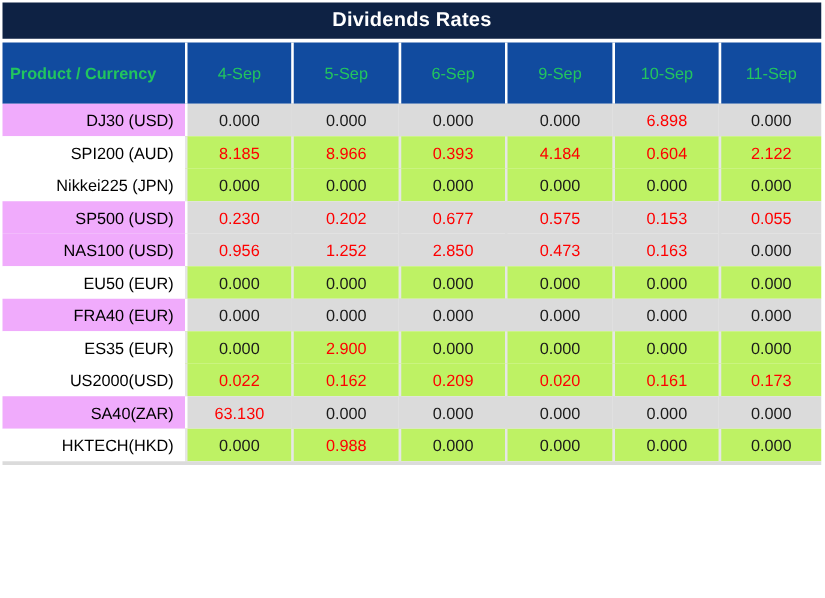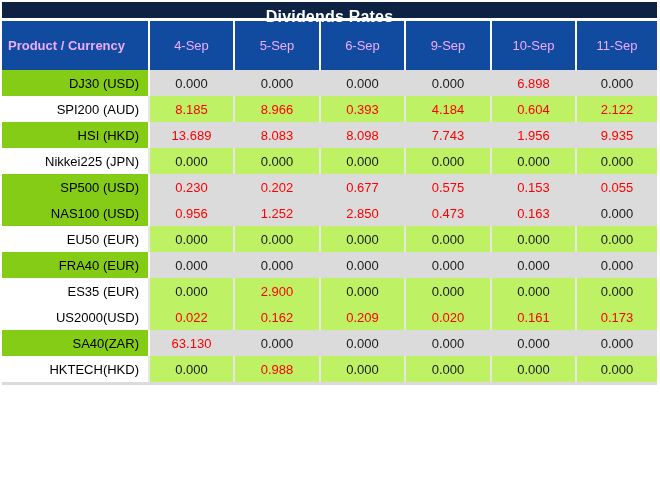--- a/index.html
+++ b/index.html
@@ -10,21 +10,21 @@
   }
   .wrap {
     width: 660px;
     height: 478px;
     box-sizing: border-box;
     padding: 2px 3px 0 2px;
     background: #ffffff;
     overflow: hidden;
   }
   .title-bar {
-    height: 16px;
+    height: 29px;
     line-height: 29px;
     background: #0E2244;
     color: #ffffff;
     font-size: 16px;
     font-weight: 700;
     text-align: center;
     margin-bottom: 3px;
     letter-spacing: 0.2px;
   }
   table.rates {
@@ -34,21 +34,21 @@
     border-spacing: 0;
   }
   table.rates th, table.rates td {
     overflow: hidden;
     white-space: nowrap;
     box-sizing: border-box;
   }
   thead th {
     height: 25px;
     background: #114B9F;
-    color: #f0abfc;
+    color: #22c55e;
     font-size: 13px;
     font-weight: 400;
     text-align: center;
     border-left: 2px solid #ffffff;
     padding: 17px;
   }
   thead th.corner {
     border-left: none;
     font-weight: 700;
     text-align: left;
@@ -60,21 +60,21 @@
     font-size: 13px;
     text-align: center;
     color: #1a1a1a;
     padding: 0;
   }
   tbody td.label {
     text-align: right;
     padding-right: 9px;
     color: #000000;
   }
-  tr.gray td.label { background: #84cc16; margin-top: 15px; }
+  tr.gray td.label { background: #f0abfc; margin-top: 15px; }
   tr.gray td.data  { background: #DBDBDB; border-left: 2px solid #DBDBDB; }
   tr.gray td.data.first { border-left: 2px solid #ffffff; }
   tr.white td.label { background: #ffffff; }
   tr.white td.data  { background: #bef264; border-left: 2px solid #E6E6E6; }
   td.red { color: #FE0000; }
   .bottom-sliver {
     width: 655px;
     height: 3px;
     background: #DBDBDB;
   }
@@ -117,29 +117,20 @@
         </tr>
         <tr class="white">
           <td class="label">SPI200 (AUD)</td>
           <td class="data first red">8.185</td>
           <td class="data red">8.966</td>
           <td class="data red">0.393</td>
           <td class="data red">4.184</td>
           <td class="data red">0.604</td>
           <td class="data red">2.122</td>
         </tr>
-        <tr class="gray">
-          <td class="label">HSI (HKD)</td>
-          <td class="data first red">13.689</td>
-          <td class="data red">8.083</td>
-          <td class="data red">8.098</td>
-          <td class="data red">7.743</td>
-          <td class="data red">1.956</td>
-          <td class="data red">9.935</td>
-        </tr>
         <tr class="white">
           <td class="label">Nikkei225 (JPN)</td>
           <td class="data first">0.000</td>
           <td class="data">0.000</td>
           <td class="data">0.000</td>
           <td class="data">0.000</td>
           <td class="data">0.000</td>
           <td class="data">0.000</td>
         </tr>
         <tr class="gray">

